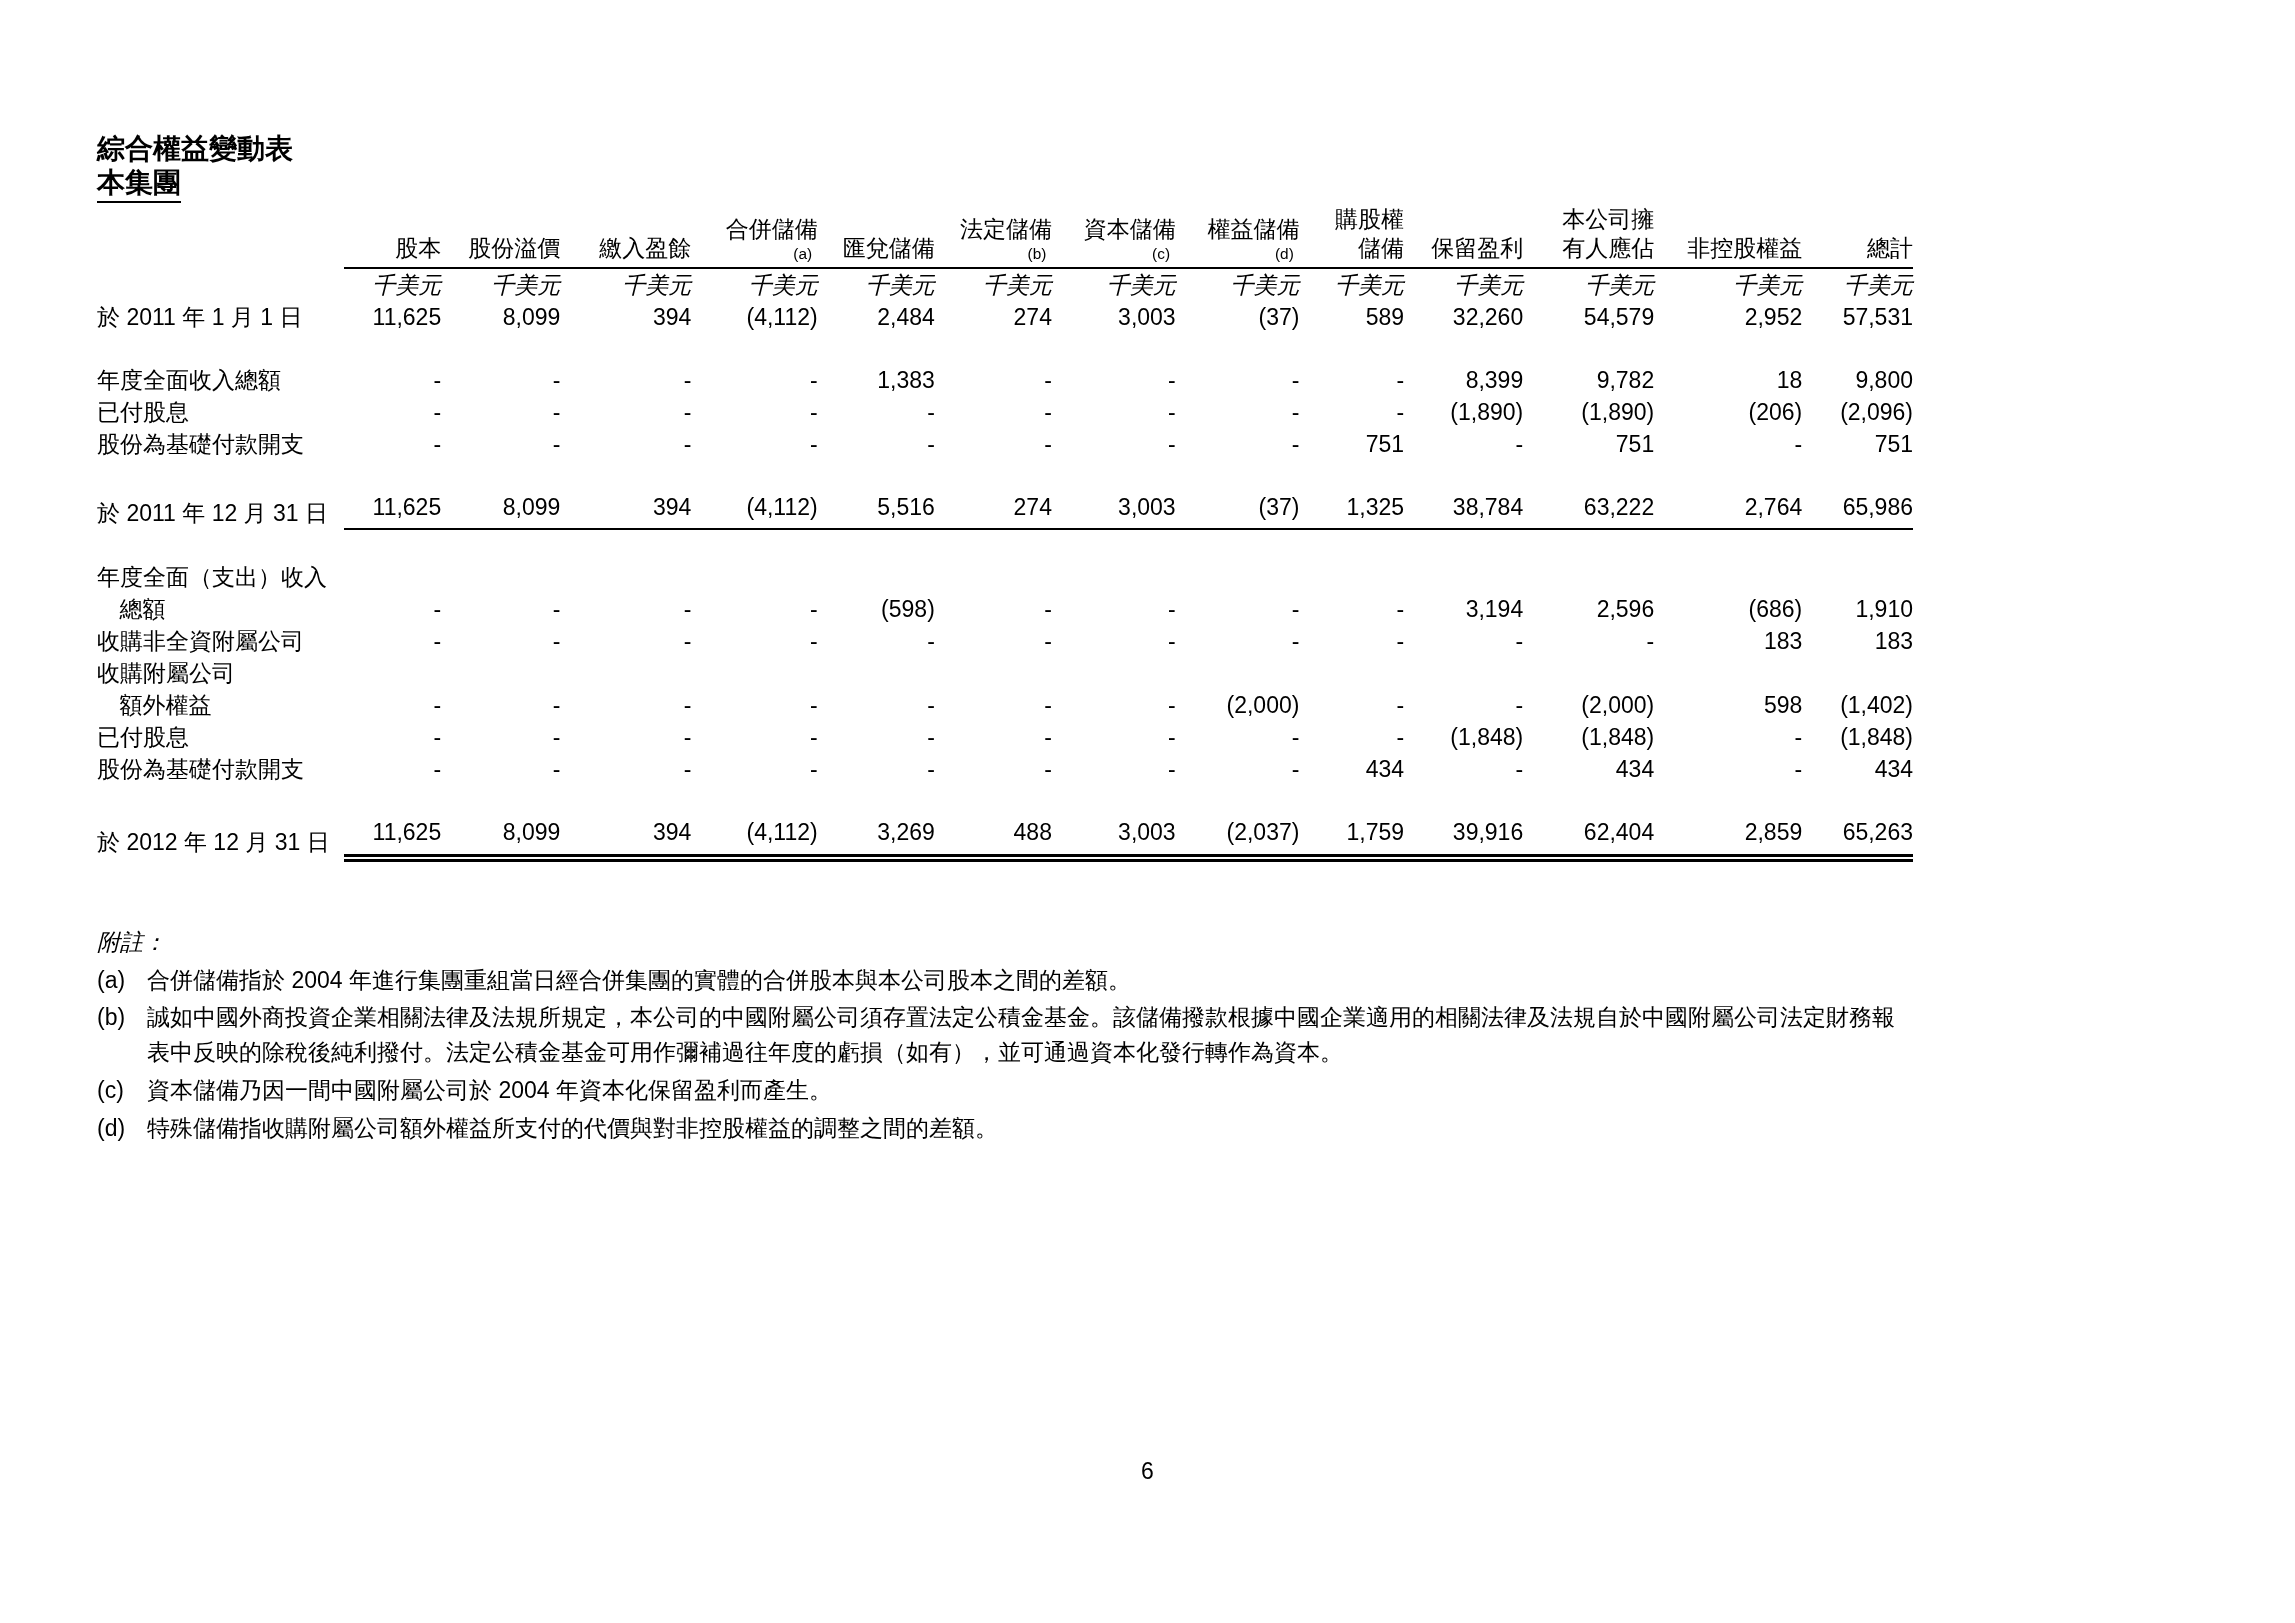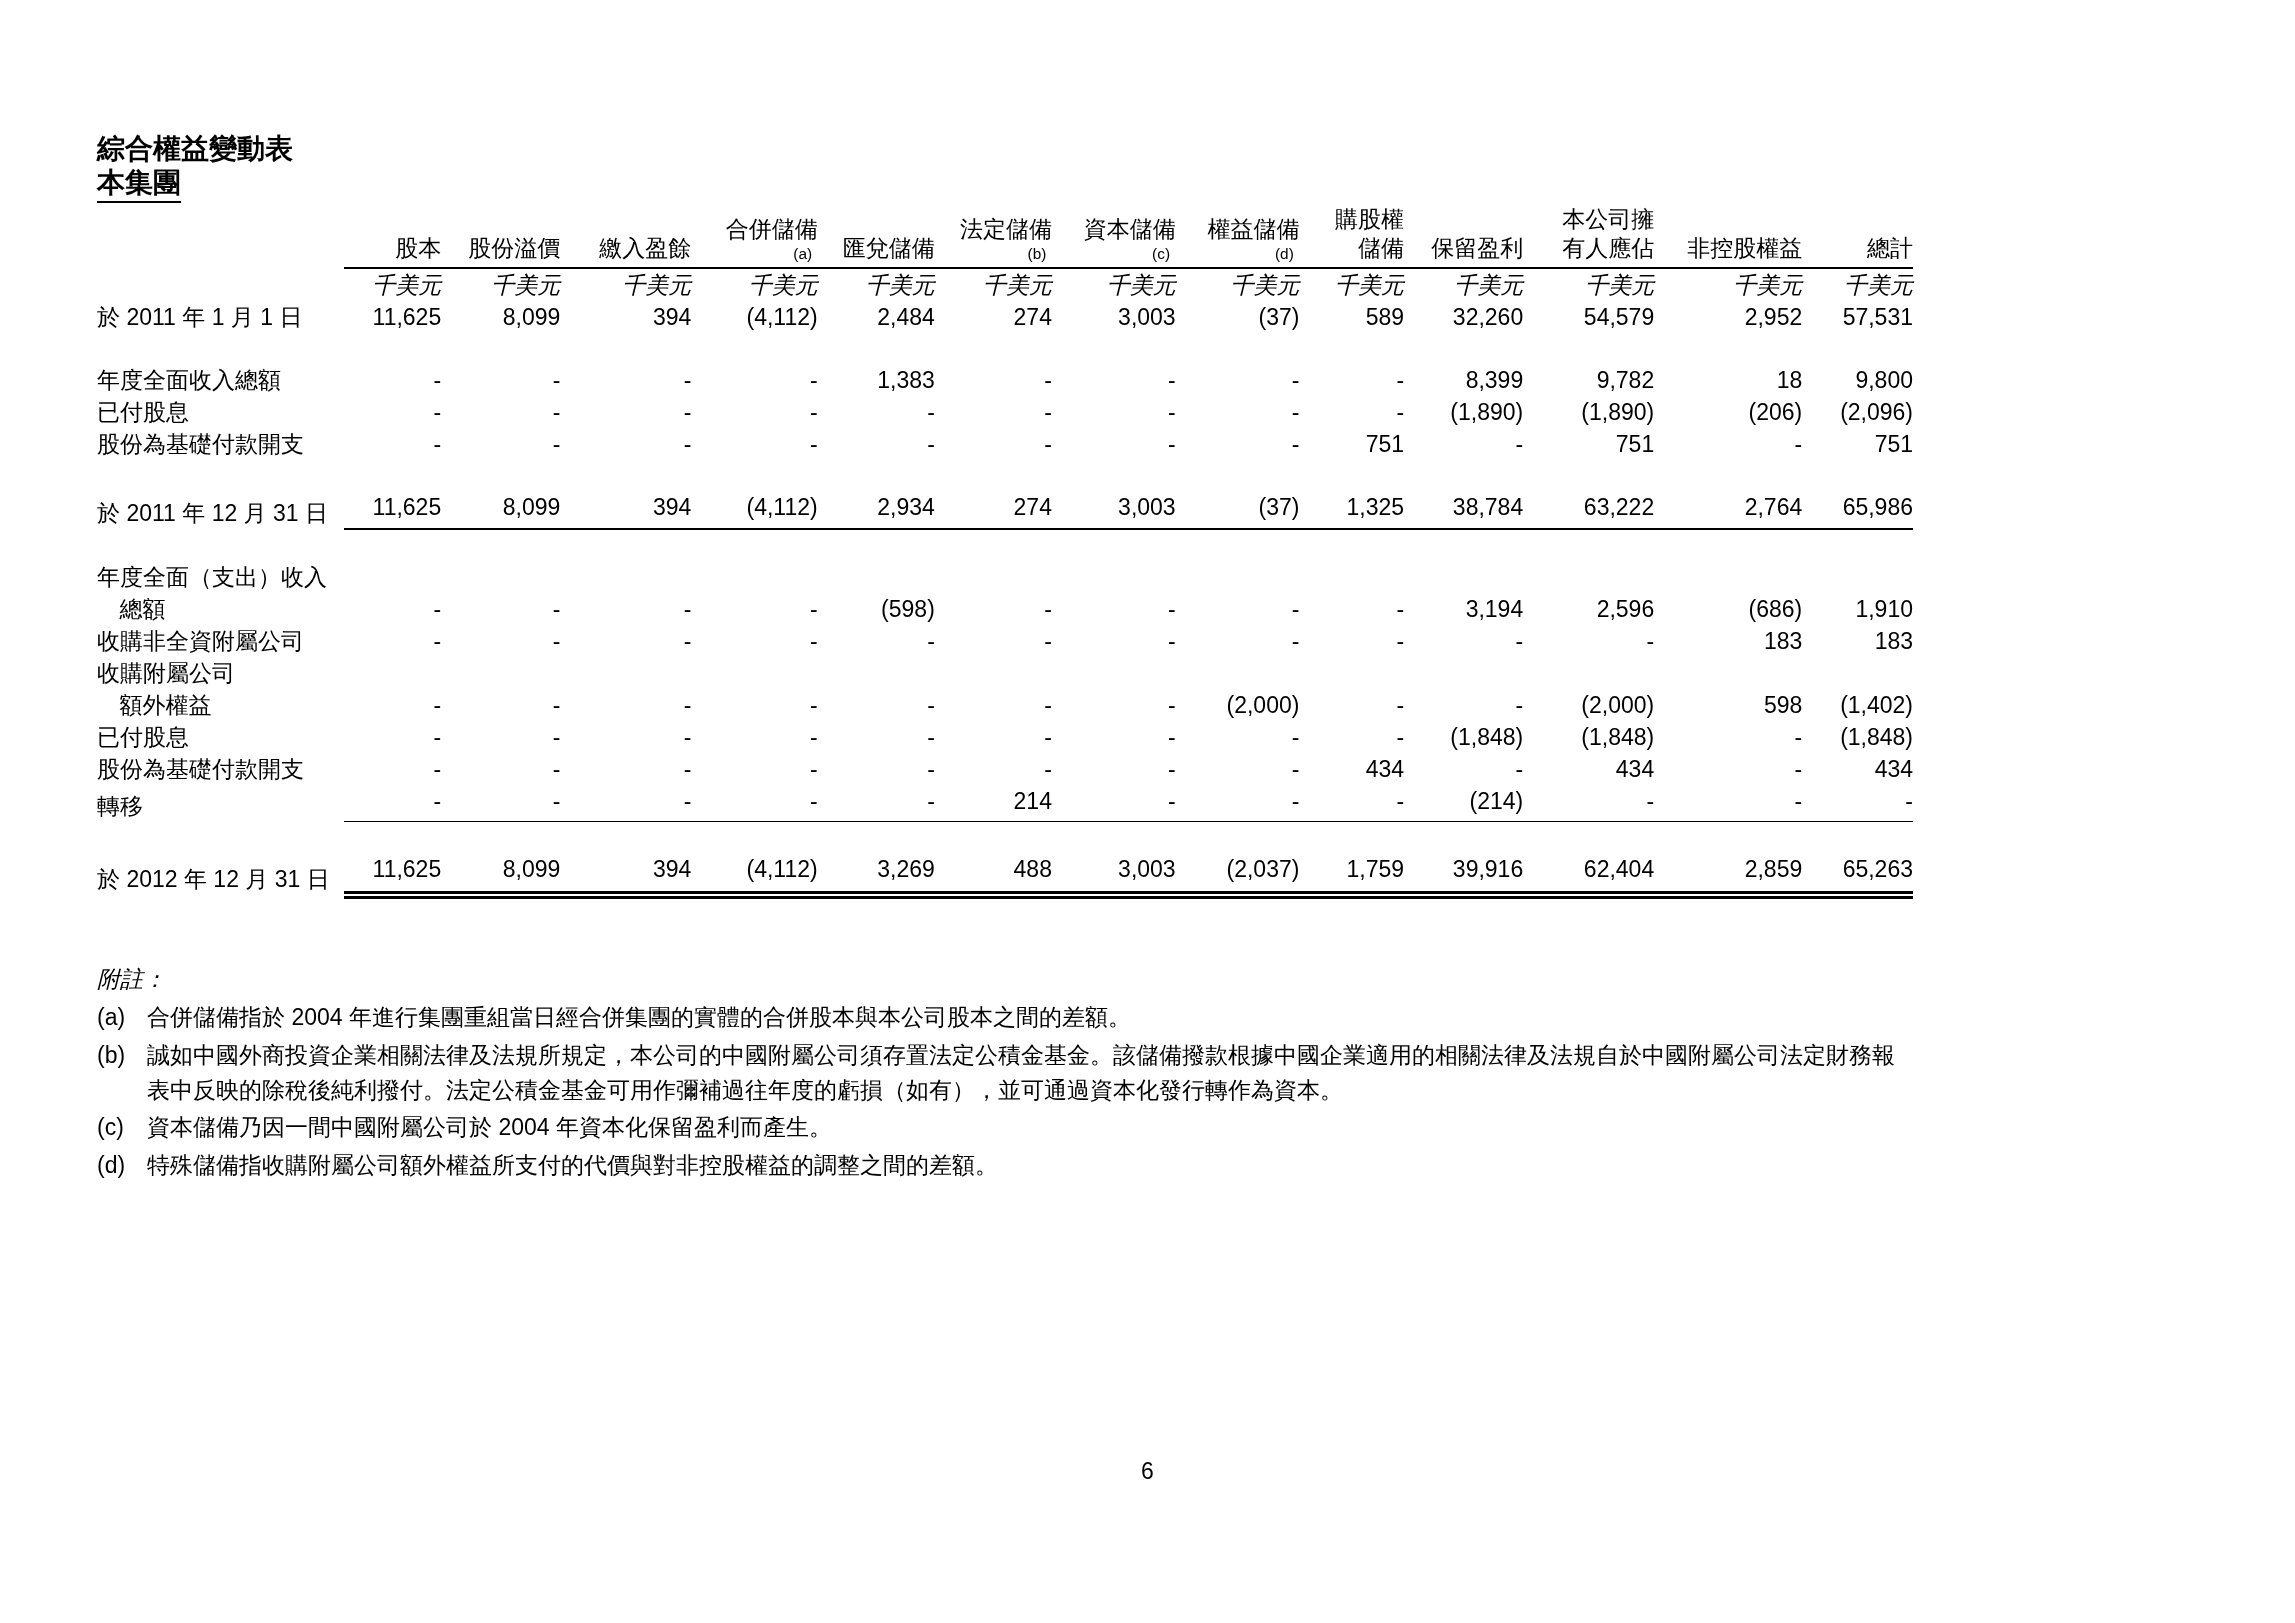--- a/index.html
+++ b/index.html
@@ -207,21 +207,21 @@
             <td colspan="14"></td>
           </tr>
           <tr class="rule-thick">
             <td class="label-col">
               <div>於 2011 年 12 月 31 日</div>
             </td>
             <td class="num">11,625</td>
             <td class="num">8,099</td>
             <td class="num">394</td>
             <td class="num">(4,112)</td>
-            <td class="num">2,934</td>
+            <td class="num">5,516</td>
             <td class="num">274</td>
             <td class="num">3,003</td>
             <td class="num">(37)</td>
             <td class="num">1,325</td>
             <td class="num">38,784</td>
             <td class="num">63,222</td>
             <td class="num">2,764</td>
             <td class="num">65,986</td>
           </tr>
           <tr class="spacer">
@@ -311,38 +311,20 @@
             <td class="num">-</td>
             <td class="num">-</td>
             <td class="num">-</td>
             <td class="num">-</td>
             <td class="num">-</td>
             <td class="num">434</td>
             <td class="num">-</td>
             <td class="num">434</td>
             <td class="num">-</td>
             <td class="num">434</td>
-          </tr>
-          <tr class="rule-thin">
-            <td class="label-col">
-              <div>轉移</div>
-            </td>
-            <td class="num">-</td>
-            <td class="num">-</td>
-            <td class="num">-</td>
-            <td class="num">-</td>
-            <td class="num">-</td>
-            <td class="num">214</td>
-            <td class="num">-</td>
-            <td class="num">-</td>
-            <td class="num">-</td>
-            <td class="num">(214)</td>
-            <td class="num">-</td>
-            <td class="num">-</td>
-            <td class="num">-</td>
           </tr>
           <tr class="spacer">
             <td colspan="14"></td>
           </tr>
           <tr class="rule-double">
             <td class="label-col">
               <div>於 2012 年 12 月 31 日</div>
             </td>
             <td class="num">11,625</td>
             <td class="num">8,099</td>

